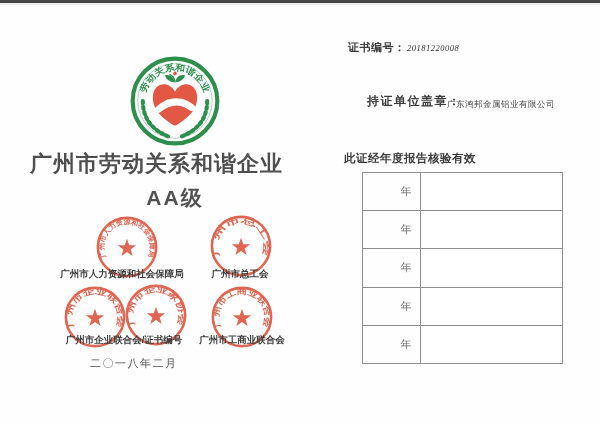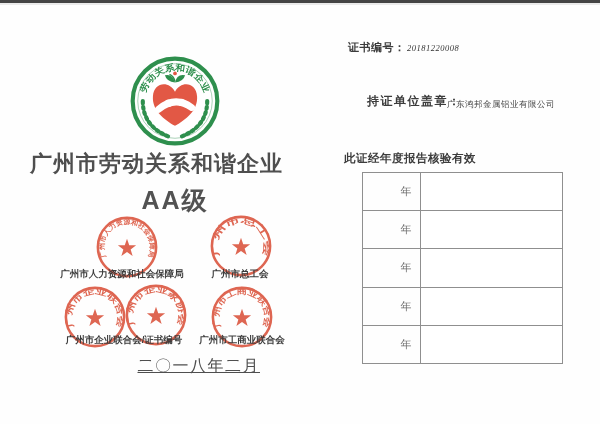--- a/index.html
+++ b/index.html
@@ -10,37 +10,37 @@
   #scan-top-line{position:absolute;left:0;top:0;width:600px;height:3px;background:#454545;}
   #scan-top-shadow{position:absolute;left:0;top:3px;width:600px;height:2px;background:#d8d8d8;opacity:.5;}
 
   .abs{position:absolute;}
 
   
   #emblem{left:129px;top:55px;width:92px;height:92px;}
   #title-line1{left:30px;top:149px;width:290px;
     font-size:22px;font-weight:bold;color:#4e4e4e;letter-spacing:1px;}
   #title-line2{left:30px;top:184px;width:290px;text-align:center;
-    font-size:25px;font-weight:bold;color:#525252;letter-spacing:2px;}
+    font-size:21px;font-weight:bold;color:#525252;letter-spacing:2px;}
 
   .stamp{width:64px;height:64px;opacity:.92;}
   #stamp-1{left:95px;top:215px;}
   #stamp-2{left:209px;top:214px;}
   #stamp-3{left:63px;top:285px;}
   #stamp-4{left:124px;top:283px;}
   #stamp-5{left:210px;top:285px;}
 
   .stamp-label{font-size:9.5px;font-weight:bold;color:#3b3b3b;text-align:center;white-space:nowrap;}
   #label-r1-1{left:38px;top:268px;width:168px;}
   #label-r1-2{left:190px;top:268px;width:100px;}
   #label-r2-1{left:38px;top:334px;width:172px;}
   #label-r2-2{left:188px;top:334px;width:108px;}
 
-  #issue-date{left:90px;top:356px;width:170px;text-align:right;
-    font-size:16px;color:#4f4f4f;letter-spacing:1.5px;text-decoration:underline;}
+  #issue-date{left:90px;top:356px;width:170px;text-align:left;
+    font-size:11px;color:#4f4f4f;letter-spacing:1.5px;}
 
   
   .field-label{font-weight:bold;color:#3c3c3c;white-space:nowrap;}
   #cert-no-label{left:348px;top:40px;font-size:11px;letter-spacing:.5px;}
   #cert-no-value{left:407px;top:43px;font-size:8.5px;color:#333;
     font-family:"Liberation Serif",serif;letter-spacing:.5px;font-style:italic;}
   #holder-label{left:367px;top:93px;font-size:12px;letter-spacing:1.5px;}
   #holder-value{left:436px;top:99px;font-size:8.5px;color:#454545;
     font-family:"Liberation Serif",serif;letter-spacing:.5px;margin-left:11px;}
   #table-title{left:344px;top:151px;font-size:11.5px;letter-spacing:.5px;}

